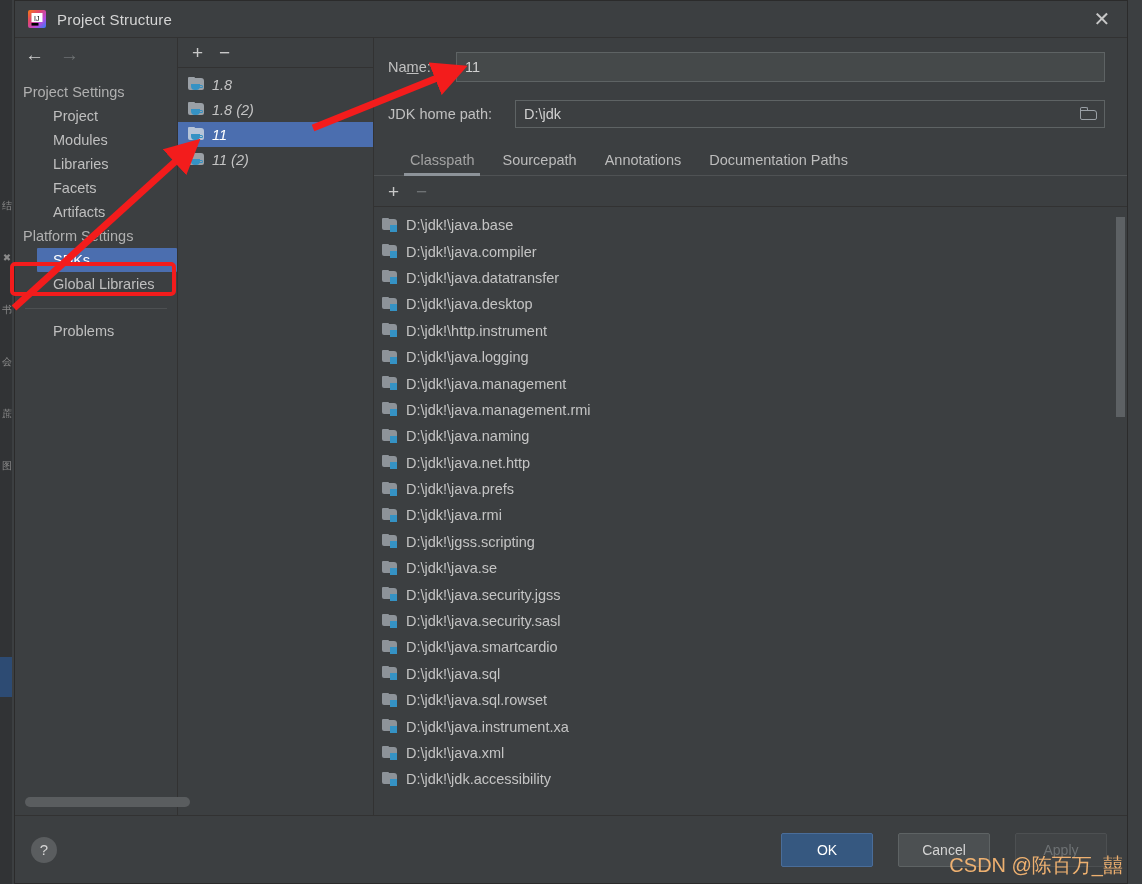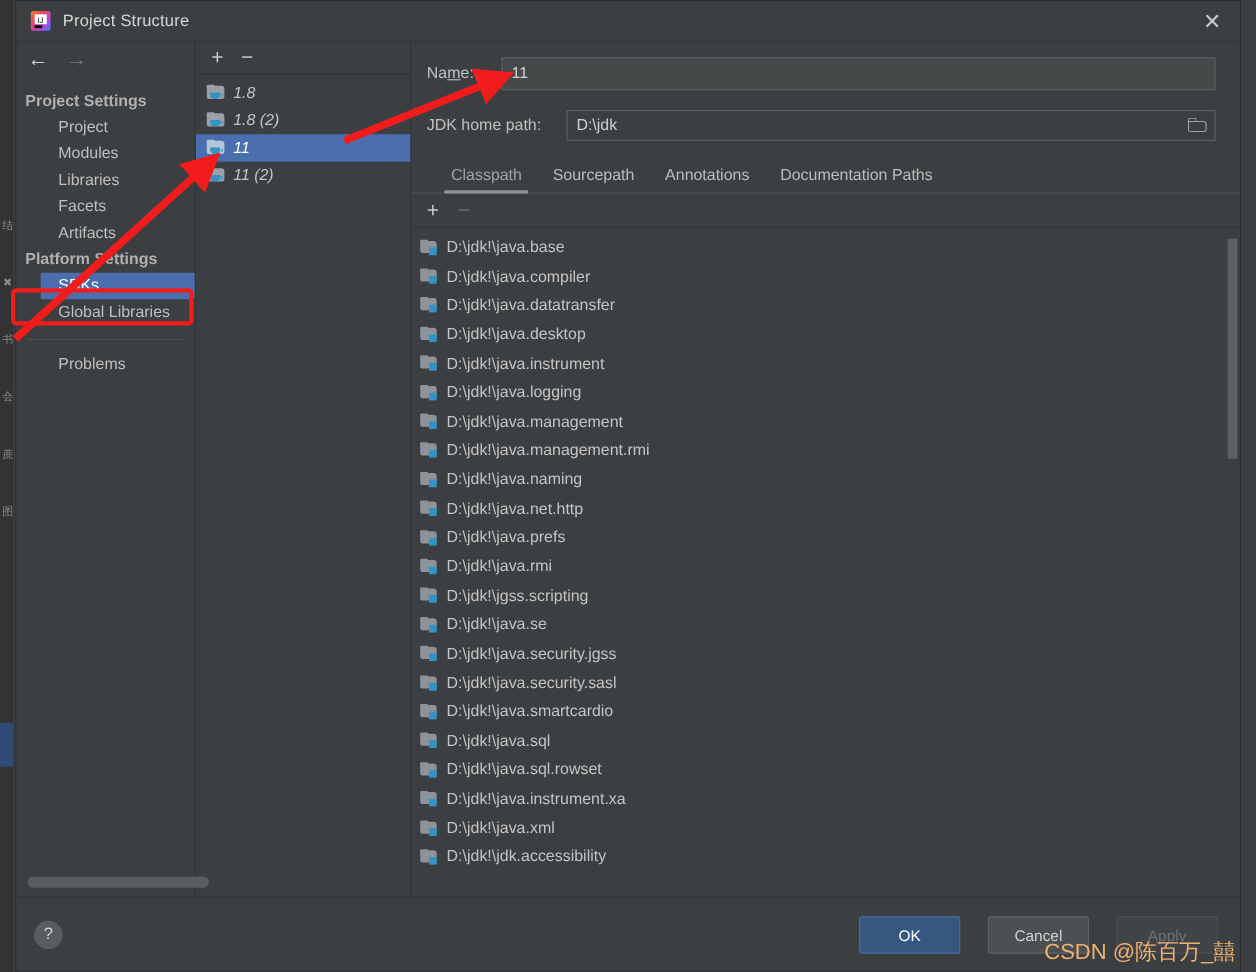--- a/index.html
+++ b/index.html
@@ -90,21 +90,21 @@
   .nav-arrows {
     height: 32px; display: flex; align-items: center;
     padding-left: 10px; gap: 16px;
   }
   .nav-arrow { font-size: 19px; line-height: 1; user-select: none; cursor: pointer; }
   .nav-arrow.back { color: #cfcfcf; }
   .nav-arrow.fwd  { color: #6e7274; }
 
   .nav-list { padding-top: 10px; flex: 1 1 auto; }
   .nav-group {
-    font-size: 14.5px; color: #b0b0b0; padding: 4px 0 4px 8px; font-weight: bold;
+    font-size: 14.5px; color: #b0b0b0; padding: 4px 0 4px 8px;
   }
   .nav-item {
     font-size: 14.5px; color: #bfbfbf;
     padding: 4px 0 4px 38px; cursor: pointer;
     white-space: nowrap;
   }
   .nav-item.selected {
     background: #4b6eaf; color: #ffffff;
     margin-left: 22px; padding-left: 16px;
     border-radius: 1px;
@@ -476,21 +476,21 @@
                   <span class="c-sq"></span>
                 </span>
                 <span>D:\jdk!\java.desktop</span>
               </div>
               <div class="cp-row">
                 <span class="cicon">
                   <span class="c-tab"></span>
                   <span class="c-back"></span>
                   <span class="c-sq"></span>
                 </span>
-                <span>D:\jdk!\java.instrument</span>
+                <span>D:\jdk!\http.instrument</span>
               </div>
               <div class="cp-row">
                 <span class="cicon">
                   <span class="c-tab"></span>
                   <span class="c-back"></span>
                   <span class="c-sq"></span>
                 </span>
                 <span>D:\jdk!\java.logging</span>
               </div>
               <div class="cp-row">

